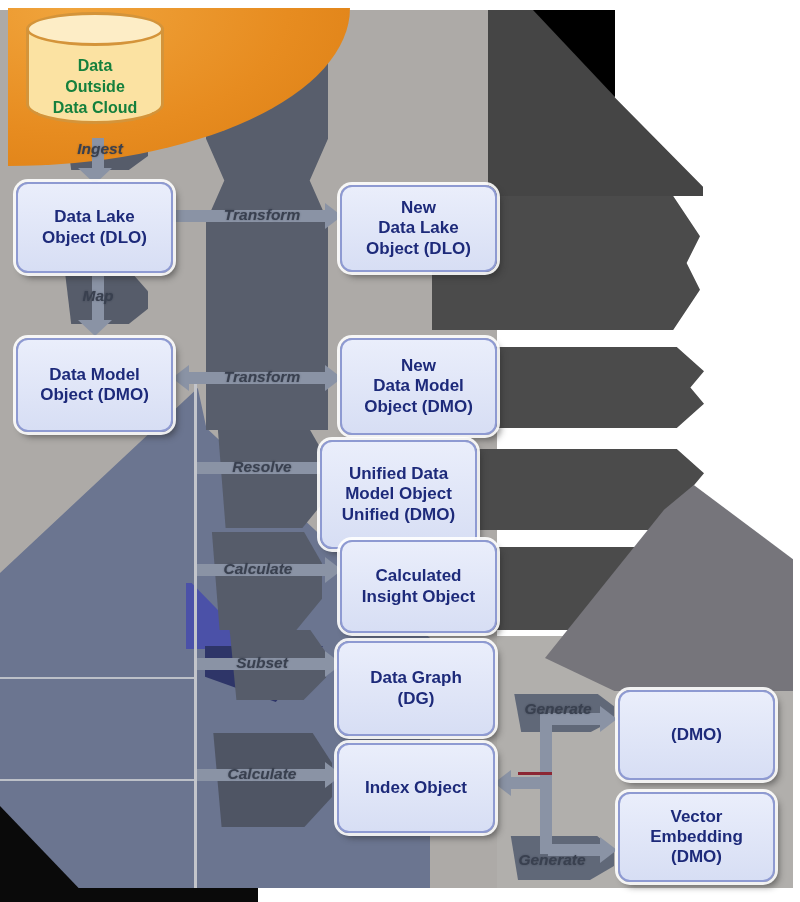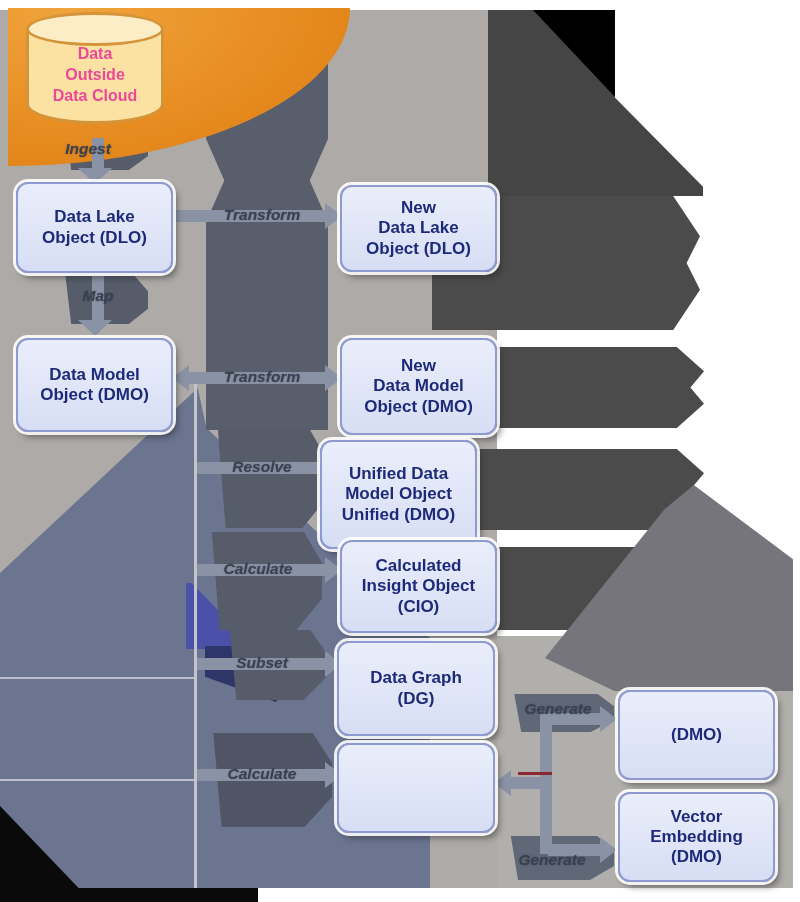--- a/index.html
+++ b/index.html
@@ -45,22 +45,22 @@
   
   .blob{left:8px;top:8px;width:342px;height:158px;
     background:radial-gradient(ellipse at 18% 0%,#f0a43c 0%,#e78c20 55%,#da7c12 100%);
     border-bottom-right-radius:100% 100%;}
   .cyl{left:26px;top:12px;width:138px;height:130px;}
   .cyl-body{position:absolute;left:0;top:16px;width:138px;height:96px;box-sizing:border-box;
     background:#fbe2a2;border-left:3px solid #d4943a;border-right:3px solid #d4943a;
     border-bottom:3px solid #d4943a;border-radius:0 0 69px 69px / 0 0 20px 20px;}
   .cyl-top{position:absolute;left:0;top:0;width:138px;height:34px;box-sizing:border-box;
     background:#fdedc6;border:3px solid #d4943a;border-radius:50%;}
-  .cyl-text{position:absolute;left:0;top:32px;width:138px;text-align:center;
-    color:#ec4899;font-weight:bold;font-size:16px;line-height:1.3;}
+  .cyl-text{position:absolute;left:0;top:44px;width:138px;text-align:center;
+    color:#15803d;font-weight:bold;font-size:16px;line-height:1.3;}
   .cyl-text span{display:block;}
   
   .node{position:absolute;box-sizing:border-box;background:linear-gradient(#eaeefb,#d7def4);
     border:2.5px solid #8e9ad2;border-radius:12px;
     box-shadow:0 0 0 3px rgba(255,255,255,.9),4px 5px 6px rgba(35,35,35,.5);
     color:#1d2a7a;font-weight:bold;font-size:17px;line-height:1.18;text-align:center;
     display:flex;flex-direction:column;justify-content:center;}
   .node span{display:block;}
   
   .shaft{background:#8a93a5;}
@@ -114,21 +114,21 @@
     <div class="cyl-top"></div>
     <div class="cyl-text">
       <span>Data</span>
       <span>Outside</span>
       <span>Data Cloud</span>
     </div>
   </div>
 
   <div class="abs shaft" style="left:92px;top:138px;width:12px;height:32px;"></div>
   <div class="abs head-d" style="left:78px;top:168px;"></div>
-  <div class="alabel" style="left:40px;top:140px;width:96px;font-style:italic;">Ingest</div>
+  <div class="alabel" style="left:52px;top:140px;width:96px;font-style:italic;">Ingest</div>
 
   <div class="abs shaft" style="left:92px;top:274px;width:12px;height:48px;"></div>
   <div class="abs head-d" style="left:78px;top:320px;"></div>
   <div class="alabel" style="left:50px;top:287px;width:96px;">Map</div>
 
   <div class="abs shaft" style="left:173px;top:210px;width:154px;height:12px;"></div>
   <div class="abs head-r" style="left:325px;top:203px;"></div>
   <div class="alabel" style="left:197px;top:206px;width:130px;">Transform</div>
 
   <div class="abs shaft" style="left:189px;top:372px;width:138px;height:12px;"></div>
@@ -185,27 +185,27 @@
     <span>Object (DMO)</span>
   </div>
   <div class="node" style="left:320px;top:440px;width:157px;height:109px;">
     <span>Unified Data</span>
     <span>Model Object</span>
     <span>Unified (DMO)</span>
   </div>
   <div class="node" style="left:340px;top:540px;width:157px;height:93px;">
     <span>Calculated</span>
     <span>Insight Object</span>
-    <span>(CIO)</span>
   </div>
   <div class="node" style="left:337px;top:641px;width:158px;height:95px;">
     <span>Data Graph</span>
     <span>(DG)</span>
   </div>
   <div class="node" style="left:337px;top:743px;width:158px;height:90px;">
+    <span>Index Object</span>
   </div>
 
   <div class="node" style="left:618px;top:690px;width:157px;height:90px;">
     <span>(DMO)</span>
   </div>
   <div class="node" style="left:618px;top:792px;width:157px;height:90px;">
     <span>Vector</span>
     <span>Embedding</span>
     <span>(DMO)</span>
   </div>

